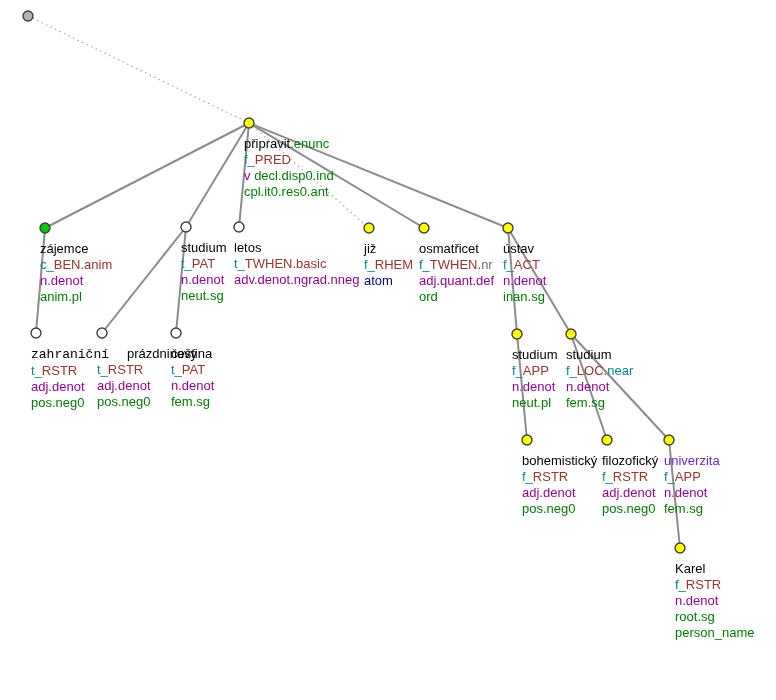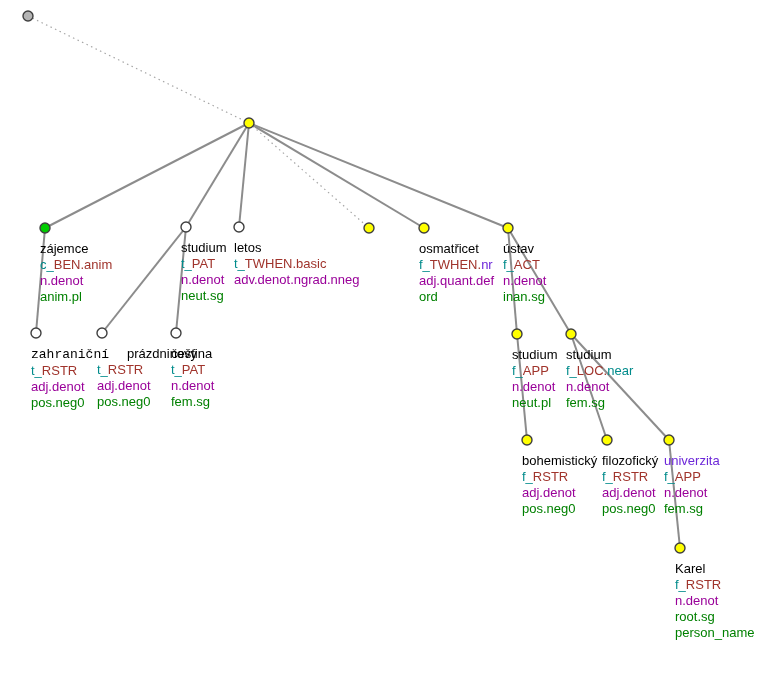--- a/index.html
+++ b/index.html
@@ -54,40 +54,51 @@
       <circle cx="36" cy="333" r="5" fill="#ffffff" stroke="#3f3f3f" class="tree-node"></circle>
       <circle cx="102" cy="333" r="5" fill="#ffffff" stroke="#3f3f3f" class="tree-node"></circle>
       <circle cx="176" cy="333" r="5" fill="#ffffff" stroke="#3f3f3f" class="tree-node"></circle>
       <circle cx="517" cy="334" r="5" fill="#ffff00" stroke="#3f3f3f" class="tree-node"></circle>
       <circle cx="571" cy="334" r="5" fill="#ffff00" stroke="#3f3f3f" class="tree-node"></circle>
       <circle cx="527" cy="440" r="5" fill="#ffff00" stroke="#3f3f3f" class="tree-node"></circle>
       <circle cx="607" cy="440" r="5" fill="#ffff00" stroke="#3f3f3f" class="tree-node"></circle>
       <circle cx="669" cy="440" r="5" fill="#ffff00" stroke="#3f3f3f" class="tree-node"></circle>
       <circle cx="680" cy="548" r="5" fill="#ffff00" stroke="#3f3f3f" class="tree-node"></circle>
     </svg>
+    <div class="node-label" style="left: 244px; top: 136px;">
+      <div><span style="color: rgb(0, 0, 0);">připravit</span><span style="color: rgb(0, 128, 0);">.enunc</span></div>
+      <div><span style="color: rgb(0, 139, 139);">f_</span><span style="color: rgb(160, 52, 44);">PRED</span></div>
+      <div><span style="color: rgb(153, 0, 153);">v </span><span style="color: rgb(0, 128, 0);">decl.disp0.ind</span></div>
+      <div><span style="color: rgb(0, 128, 0);">cpl.it0.res0.ant</span></div>
+    </div>
     <div class="node-label" style="left: 40px; top: 241px;">
       <div><span style="color: rgb(0, 0, 0);">zájemce</span></div>
       <div><span style="color: rgb(0, 139, 139);">c_</span><span style="color: rgb(160, 52, 44);">BEN.anim</span></div>
       <div><span style="color: rgb(153, 0, 153);">n.denot</span></div>
       <div><span style="color: rgb(0, 128, 0);">anim.pl</span></div>
     </div>
     <div class="node-label" style="left: 181px; top: 240px;">
       <div><span style="color: rgb(0, 0, 0);">studium</span></div>
       <div><span style="color: rgb(0, 139, 139);">t_</span><span style="color: rgb(160, 52, 44);">PAT</span></div>
       <div><span style="color: rgb(153, 0, 153);">n.denot</span></div>
       <div><span style="color: rgb(0, 128, 0);">neut.sg</span></div>
     </div>
     <div class="node-label" style="left: 234px; top: 240px;">
       <div><span style="color: rgb(0, 0, 0);">letos</span></div>
       <div><span style="color: rgb(0, 139, 139);">t_</span><span style="color: rgb(160, 52, 44);">TWHEN.basic</span></div>
       <div><span style="color: rgb(153, 0, 153);">adv.denot.ngrad.nneg</span></div>
     </div>
+    <div class="node-label" style="left: 364px; top: 241px;">
+      <div><span style="color: rgb(0, 0, 0);">již</span></div>
+      <div><span style="color: rgb(0, 139, 139);">f_</span><span style="color: rgb(160, 52, 44);">RHEM</span></div>
+      <div><span style="color: rgb(0, 0, 139);">atom</span></div>
+    </div>
     <div class="node-label" style="left: 419px; top: 241px;">
       <div><span style="color: rgb(0, 0, 0);">osmatřicet</span></div>
-      <div><span style="color: rgb(0, 139, 139);">f_</span><span style="color: rgb(160, 52, 44);">TWHEN.</span><span style="color: #6d28d9;">nr</span></div>
+      <div><span style="color: rgb(0, 139, 139);">f_</span><span style="color: rgb(160, 52, 44);">TWHEN.</span><span style="color: #737373;">nr</span></div>
       <div><span style="color: rgb(153, 0, 153);">adj.quant.def</span></div>
       <div><span style="color: rgb(0, 128, 0);">ord</span></div>
     </div>
     <div class="node-label" style="left: 503px; top: 241px;">
       <div><span style="color: rgb(0, 0, 0);">ústav</span></div>
       <div><span style="color: rgb(0, 139, 139);">f_</span><span style="color: rgb(160, 52, 44);">ACT</span></div>
       <div><span style="color: rgb(153, 0, 153);">n.denot</span></div>
       <div><span style="color: rgb(0, 128, 0);">inan.sg</span></div>
     </div>
     <div class="node-label" style="left: 31px; top: 346px;">

